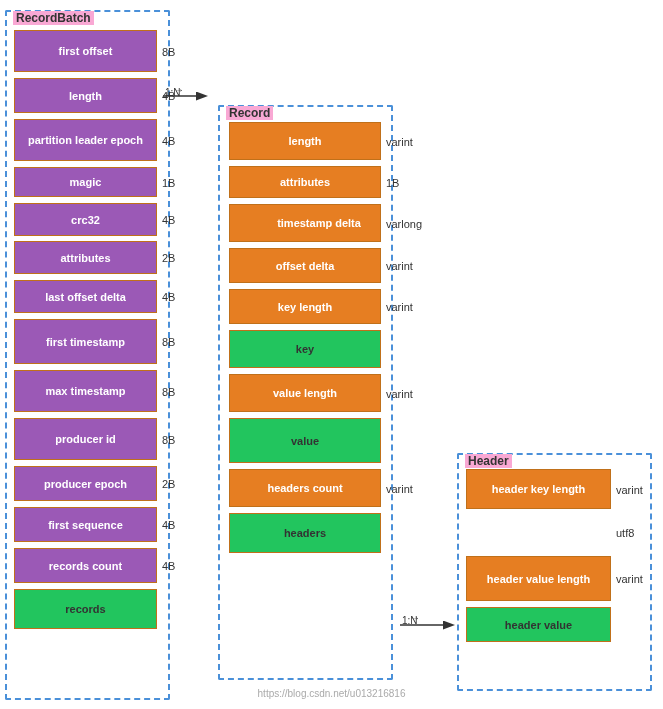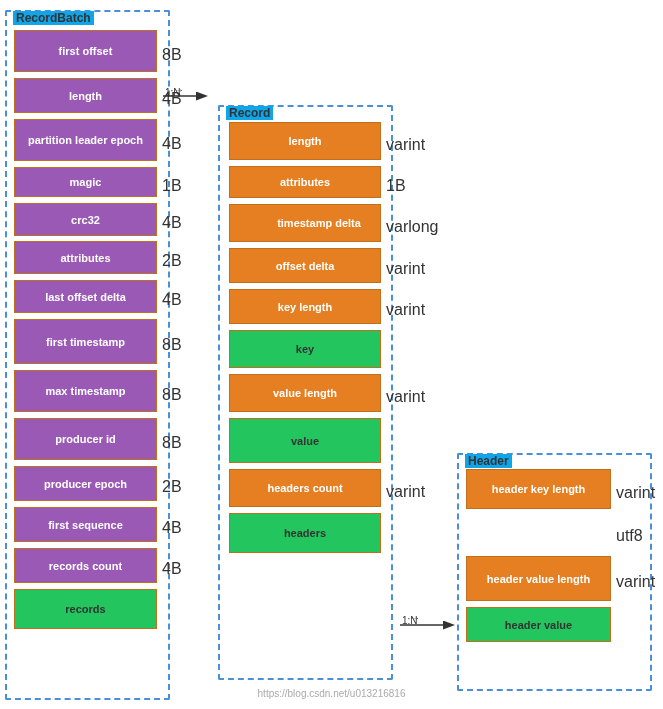--- a/index.html
+++ b/index.html
@@ -23,40 +23,40 @@
       border: 2px dashed #4a90d9;
       border-radius: 2px;
     }
     .box-title {
       position: absolute;
       top: -1px;
       left: 6px;
       font-size: 12px;
       font-weight: bold;
       color: #333;
-      background: #0ea5e9;
+      background: #f9a8d4;
       padding: 0 3px;
     }
     .field-box {
       position: absolute;
       display: flex;
       align-items: center;
       justify-content: center;
       text-align: center;
       border: 1.5px solid #c0701a;
       font-size: 11px;
       color: #fff;
       font-weight: bold;
     }
     .field-purple { background: #9b59b6; }
     .field-orange-dark { background: #e67e22; }
     .field-peach { background: #22c55e; color: #333; }
     .size-label {
       position: absolute;
-      font-size: 16px;
+      font-size: 11px;
       color: #333;
     }
     .watermark {
       position: absolute;
       bottom: 10px;
       left: 50%;
       transform: translateX(-50%);
       font-size: 10px;
       color: #aaa;
     }

